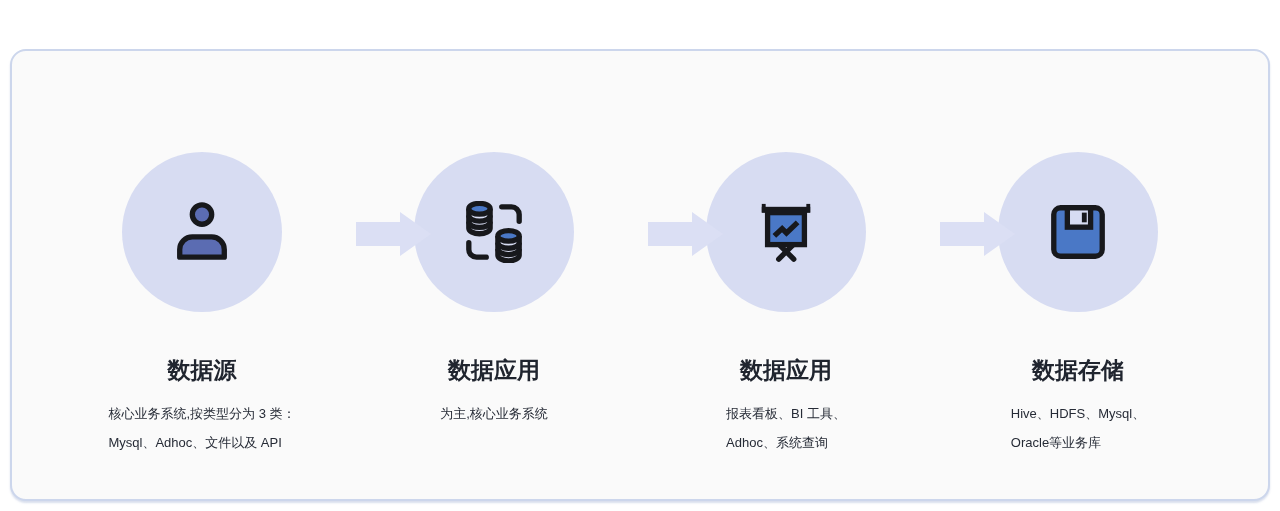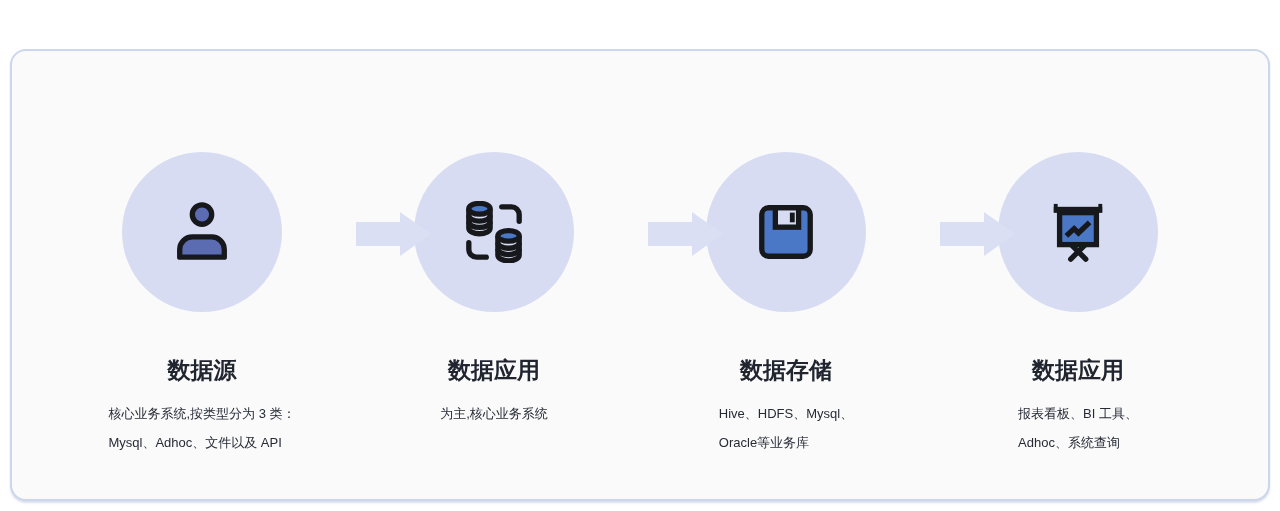--- a/index.html
+++ b/index.html
@@ -94,48 +94,48 @@
       </div>
       <div class="title">数据应用</div>
       <div class="desc">
         <div>为主,核心业务系统</div>
       </div>
     </div>
 
     <div class="col">
       <div class="circle">
         <svg viewBox="0 0 64 64">
-          <rect class="f-bright st" stroke-linejoin="round" x="7" y="7" width="50" height="50" rx="7"></rect>
-          <rect class="f-bg st" x="21" y="7" width="24" height="20"></rect>
-          <rect class="f-dark" x="36" y="12" width="5" height="10"></rect>
-        </svg>
-      </div>
-      <div class="title">数据存储</div>
-      <div class="desc">
-        <div>Hive、HDFS、Mysql、</div>
-        <div>Oracle等业务库</div>
-      </div>
-    </div>
-
-    <div class="col">
-      <div class="circle">
-        <svg viewBox="0 0 64 64">
           <rect class="f-dark" x="7" y="3" width="4" height="9"></rect>
           <rect class="f-dark" x="53" y="3" width="4" height="9"></rect>
           <rect class="f-dark" x="7" y="6" width="50" height="6"></rect>
           <rect class="f-bright st" x="13" y="12" width="38" height="33"></rect>
           <path class="st" stroke-width="6" d="M20 36 L28 28.5 L32.5 33 L44 22"></path>
           <path class="st-r" d="M24.5 60 L39 45.5"></path>
           <path class="st-r" d="M25.5 45.5 L40 60"></path>
         </svg>
       </div>
       <div class="title">数据应用</div>
       <div class="desc">
         <div>报表看板、BI 工具、</div>
         <div>Adhoc、系统查询</div>
+      </div>
+    </div>
+
+    <div class="col">
+      <div class="circle">
+        <svg viewBox="0 0 64 64">
+          <rect class="f-bright st" stroke-linejoin="round" x="7" y="7" width="50" height="50" rx="7"></rect>
+          <rect class="f-bg st" x="21" y="7" width="24" height="20"></rect>
+          <rect class="f-dark" x="36" y="12" width="5" height="10"></rect>
+        </svg>
+      </div>
+      <div class="title">数据存储</div>
+      <div class="desc">
+        <div>Hive、HDFS、Mysql、</div>
+        <div>Oracle等业务库</div>
       </div>
     </div>
 
     <div class="arrow arrow-1">
       <svg viewBox="0 0 76 46">
           <polygon points="0,11 44,11 44,1 75,23 44,45 44,35 0,35"></polygon>
         </svg>
     </div>
     <div class="arrow arrow-2">
       <svg viewBox="0 0 76 46">

